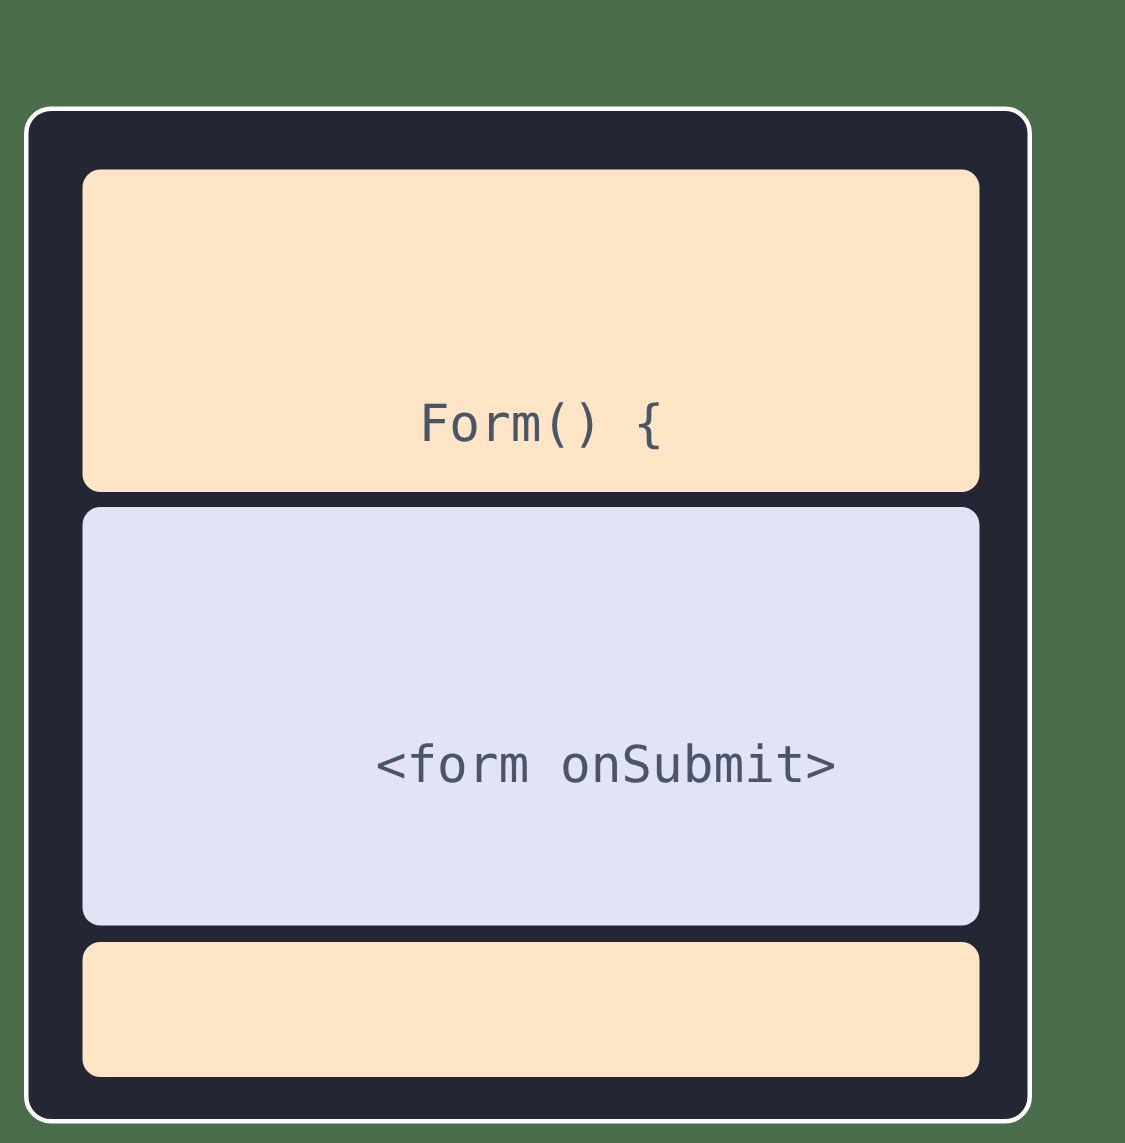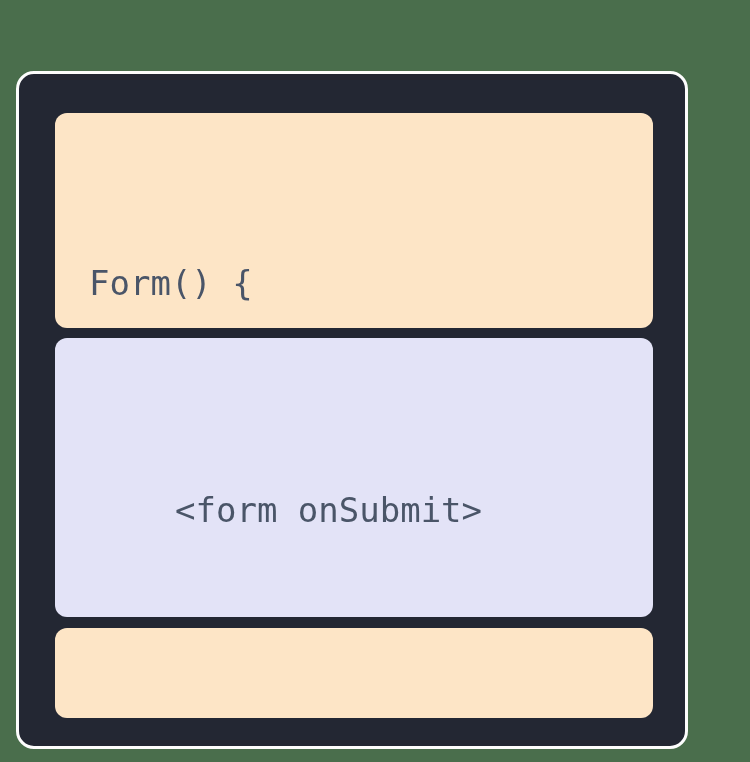--- a/index.html
+++ b/index.html
@@ -72,20 +72,21 @@
   
   .block-three {
     margin-top: 11px;
     height: 90px;
     padding: 22px 20px 0 34px;
   }
 
   .code-line {
     display: block;
     white-space: pre;
+    text-align: center;
   }
 </style>
 </head>
 <body>
 
 <div class="stage">
   <div class="code-card">
     <div class="blocks">
 
       <div class="code-block block-peach block-one">

